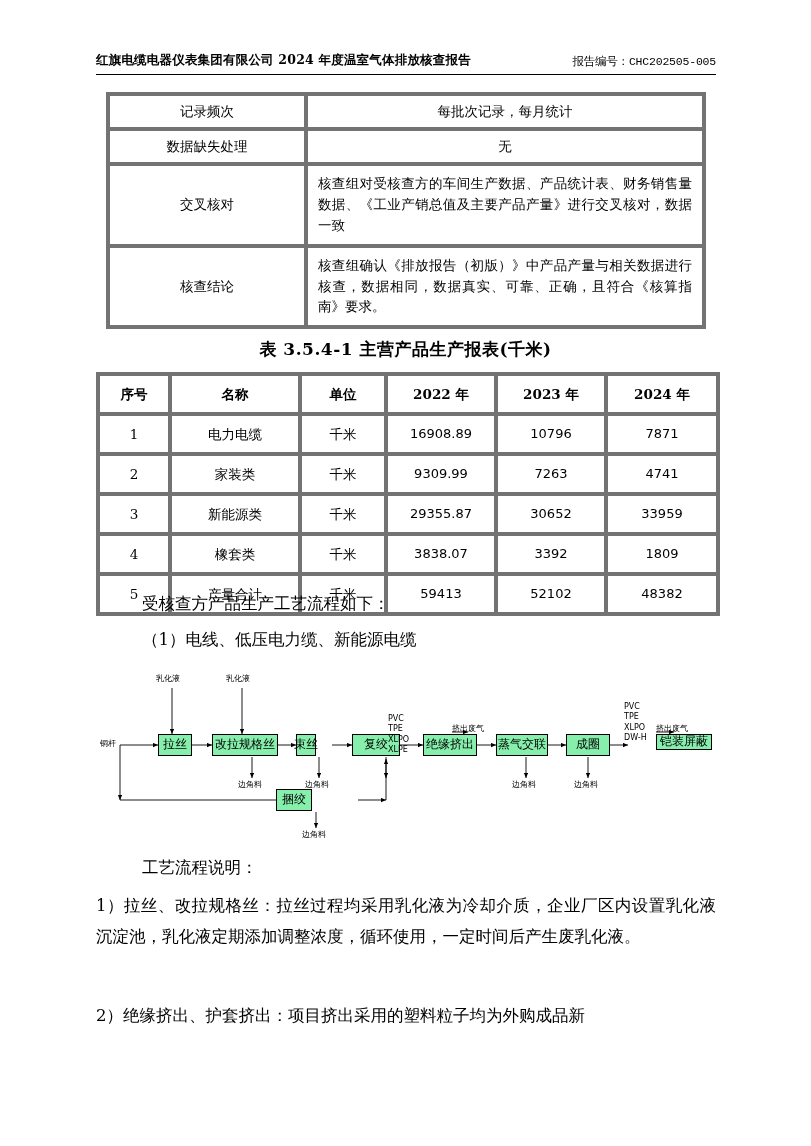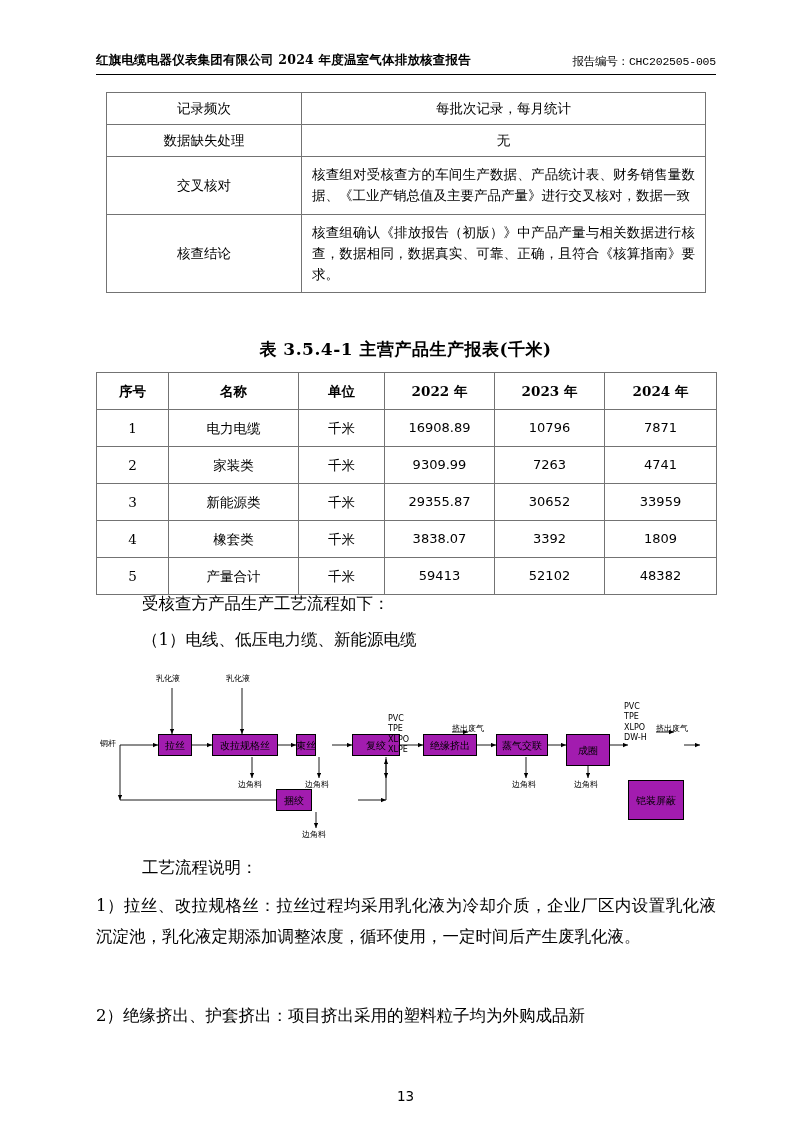--- a/index.html
+++ b/index.html
@@ -53,21 +53,21 @@
     width: 620px;
     border-bottom: 1px solid #000;
   }
 
   
   table {
     border-collapse: collapse;
     table-layout: fixed;
   }
   td, th {
-    border: 1px solid #737373;
+    border: 4px solid #737373;
     padding: 5px 8px;
     font-size: 13.5px;
     line-height: 1.55;
     vertical-align: middle;
   }
 
   
   .tbl-verify {
     position: absolute;
     top: 92px;
@@ -148,26 +148,26 @@
     top: 660px;
     left: 96px;
     width: 620px;
     height: 190px;
     font-family: "DejaVu Sans", "Liberation Sans", sans-serif;
     font-size: 8px;
   }
   .flow .box {
     position: absolute;
     border: 1px solid #000;
-    background: #a21caf;
+    background: #86efac;
     display: flex;
     align-items: center;
     justify-content: center;
     text-align: center;
-    font-size: 10px;
+    font-size: 12px;
     line-height: 1.1;
     box-sizing: border-box;
     white-space: nowrap;
   }
   .flow .lbl {
     position: absolute;
     font-size: 8px;
     white-space: nowrap;
     line-height: 1.25;
   }
@@ -339,22 +339,22 @@
     <div class="lbl" style="left:4px; top:79px;">铜杆</div>
 
     <div class="box" style="left:62px; top:74px; width:34px; height:22px;">拉丝</div>
     <div class="box" style="left:116px; top:74px; width:66px; height:22px;">改拉规格丝</div>
     <div class="box" style="left:200px; top:74px; width:20px; height:22px;">束丝</div>
     <div class="box" style="left:256px; top:74px; width:48px; height:22px;">复绞</div>
     <div class="box" style="left:180px; top:129px; width:36px; height:22px;">捆绞</div>
 
     <div class="box" style="left:327px; top:74px; width:54px; height:22px;">绝缘挤出</div>
     <div class="box" style="left:400px; top:74px; width:52px; height:22px;">蒸气交联</div>
-    <div class="box" style="left:470px; top:74px; width:44px; height:32px;">成圈</div>
-    <div class="box" style="left:532px; top:74px; width:56px; height:40px;margin-top:46px;">铠装屏蔽</div>
+    <div class="box" style="left:470px; top:74px; width:44px; height:22px;">成圈</div>
+    <div class="box" style="left:560px; top:74px; width:56px; height:16px;">铠装屏蔽</div>
 
     <div class="lbl" style="left:292px; top:54px; line-height:1.3;">
       <span>PVC</span><br>
       <span>TPE</span><br>
       <span>XLPO</span><br>
       <span>XLPE</span>
     </div>
     <div class="lbl" style="left:528px; top:42px; line-height:1.3;">
       <span>PVC</span><br>
       <span>TPE</span><br>
@@ -369,14 +369,13 @@
     <div class="lbl" style="left:209px; top:120px;">边角料</div>
     <div class="lbl" style="left:206px; top:170px;">边角料</div>
     <div class="lbl" style="left:416px; top:120px;">边角料</div>
     <div class="lbl" style="left:478px; top:120px;">边角料</div>
   </div>
 
   <div class="para p-flow-title">工艺流程说明：</div>
   <div class="para p-b1">1）拉丝、改拉规格丝：拉丝过程均采用乳化液为冷却介质，企业厂区内设置乳化液沉淀池，乳化液定期添加调整浓度，循环使用，一定时间后产生废乳化液。</div>
   <div class="para p-b2">2）绝缘挤出、护套挤出：项目挤出采用的塑料粒子均为外购成品新</div>
 
-  <div class="page-num">13</div>
 </div>
 
 </body></html>

